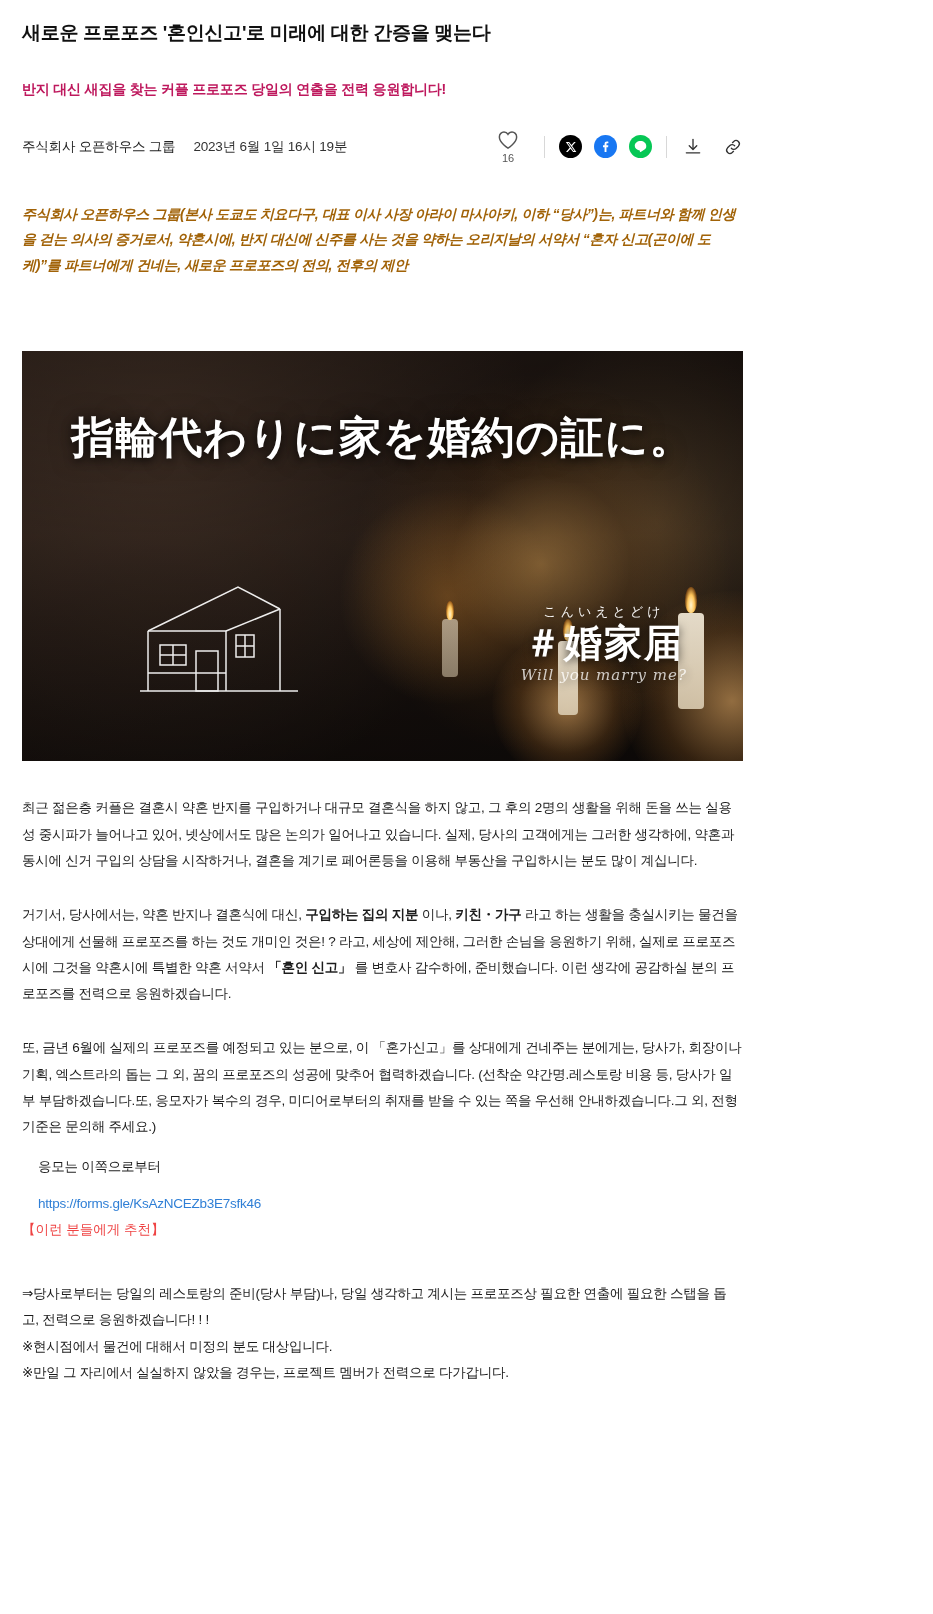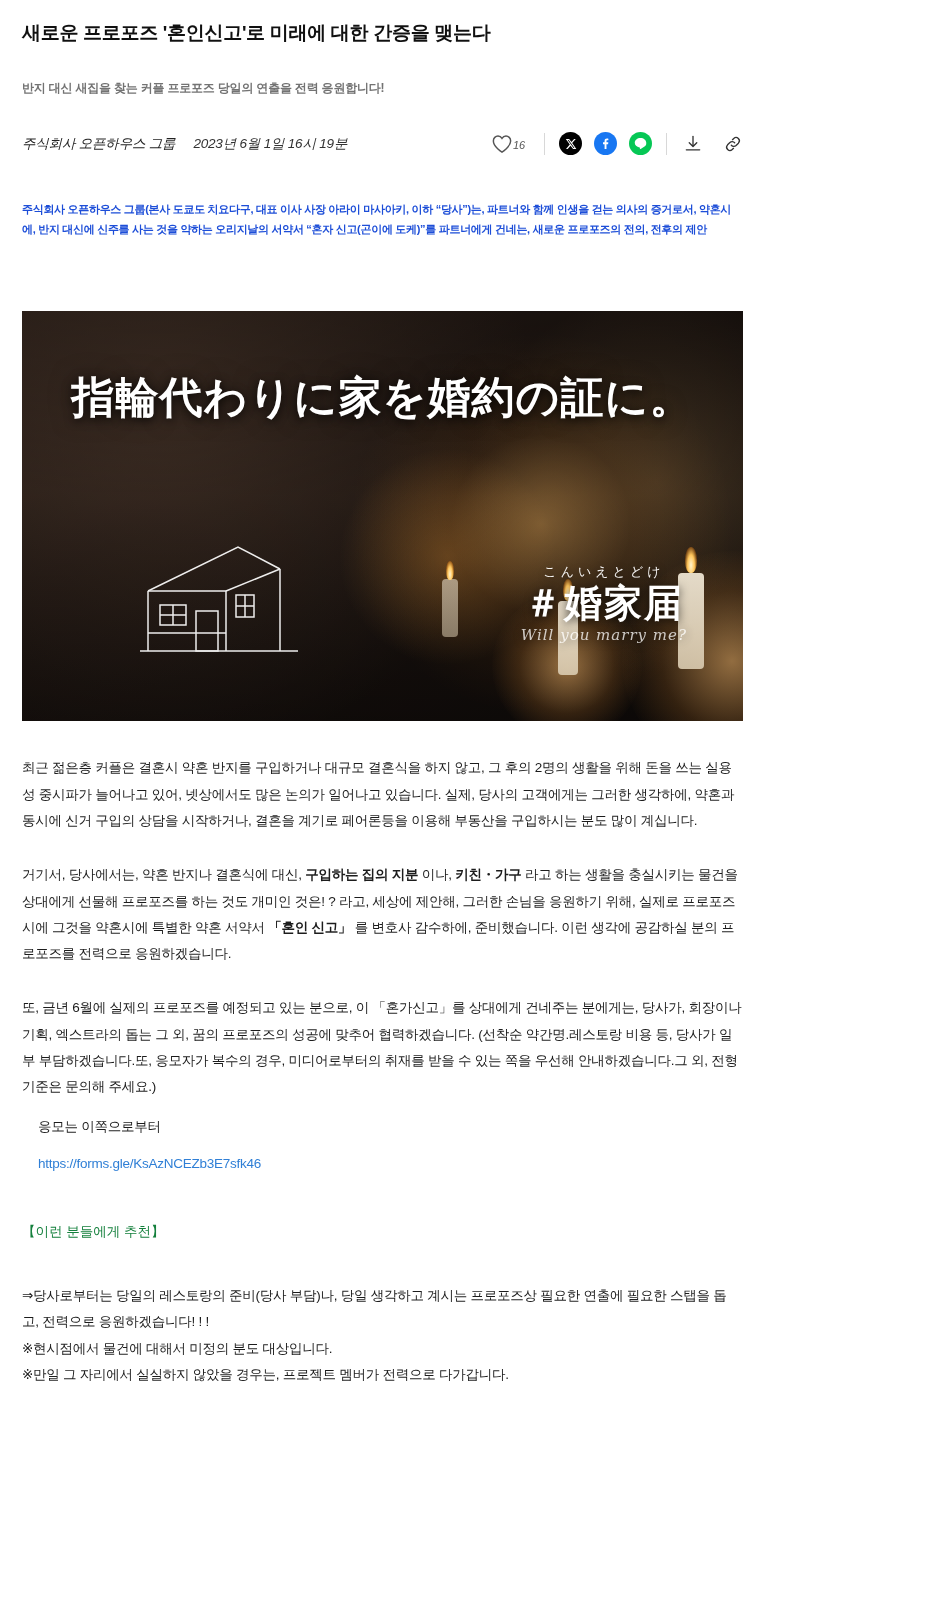--- a/index.html
+++ b/index.html
@@ -20,53 +20,52 @@
   }
   .headline {
     font-size: 19px;
     font-weight: bold;
     line-height: 1.4;
     letter-spacing: -0.3px;
     color: #101010;
     margin: 6px 0 0 0;
   }
   .subheadline {
-    font-size: 12px;
+    font-size: 14px;
     font-weight: bold;
     line-height: 1.5;
-    color: #737373;
+    color: #be185d;
     margin: 32px 0 0 0;
     letter-spacing: -0.2px;
   }
   .meta-row {
     display: flex;
     align-items: center;
     justify-content: space-between;
     margin-top: 30px;
     min-height: 34px;
-    font-style: italic;
   }
   .meta-left {
     display: flex;
     align-items: baseline;
     gap: 18px;
     font-size: 13.5px;
     color: #222;
     letter-spacing: -0.2px;
   }
   .meta-company { font-weight: normal; }
   .meta-date { color: #333; }
   .meta-right {
     display: flex;
     align-items: center;
     gap: 0;
   }
   .like-box {
     display: flex;
-    flex-direction: row;
+    flex-direction: column;
     align-items: center;
     justify-content: center;
     width: 44px;
     cursor: pointer;
   }
   .like-icon svg { display: block; }
   .like-count {
     font-size: 11px;
     color: #555;
     margin-top: 2px;
@@ -96,26 +95,27 @@
   .share-line { background: #06C755; }
   .share-x svg, .share-fb svg, .share-line svg { display: block; }
   .tool-group {
     display: flex;
     align-items: center;
     gap: 20px;
     margin-left: 2px;
   }
   .tool-btn { cursor: pointer; display: flex; align-items: center; }
   .lead {
-    font-size: 11px;
+    font-size: 14px;
     font-weight: bold;
     line-height: 1.85;
     margin-top: 38px;
     letter-spacing: -0.3px;
-    color: #1d4ed8;
+    color: #a16207;
+    font-style: italic;
   }
   .hero-wrap {
     margin-top: 72px;
     display: flex;
     justify-content: center;
   }
   .hero {
     position: relative;
     width: 730px;
     height: 410px;
@@ -217,22 +217,21 @@
     text-decoration: none;
     font-size: 13.5px;
     display: inline-block;
     margin-top: 10px;
     padding-left: 16px;
     cursor: pointer;
   }
   .rec-title {
     font-size: 13.5px;
     line-height: 1.95;
-    margin-top: 42px;
-    color: #15803d;
+    color: #ef4444;
   }
   .rec-list {
     list-style: none;
     margin: 4px 0 0 0;
     padding: 0;
   }
   .rec-list li {
     font-size: 13.5px;
     line-height: 2.05;
     color: #1c1c1c;

